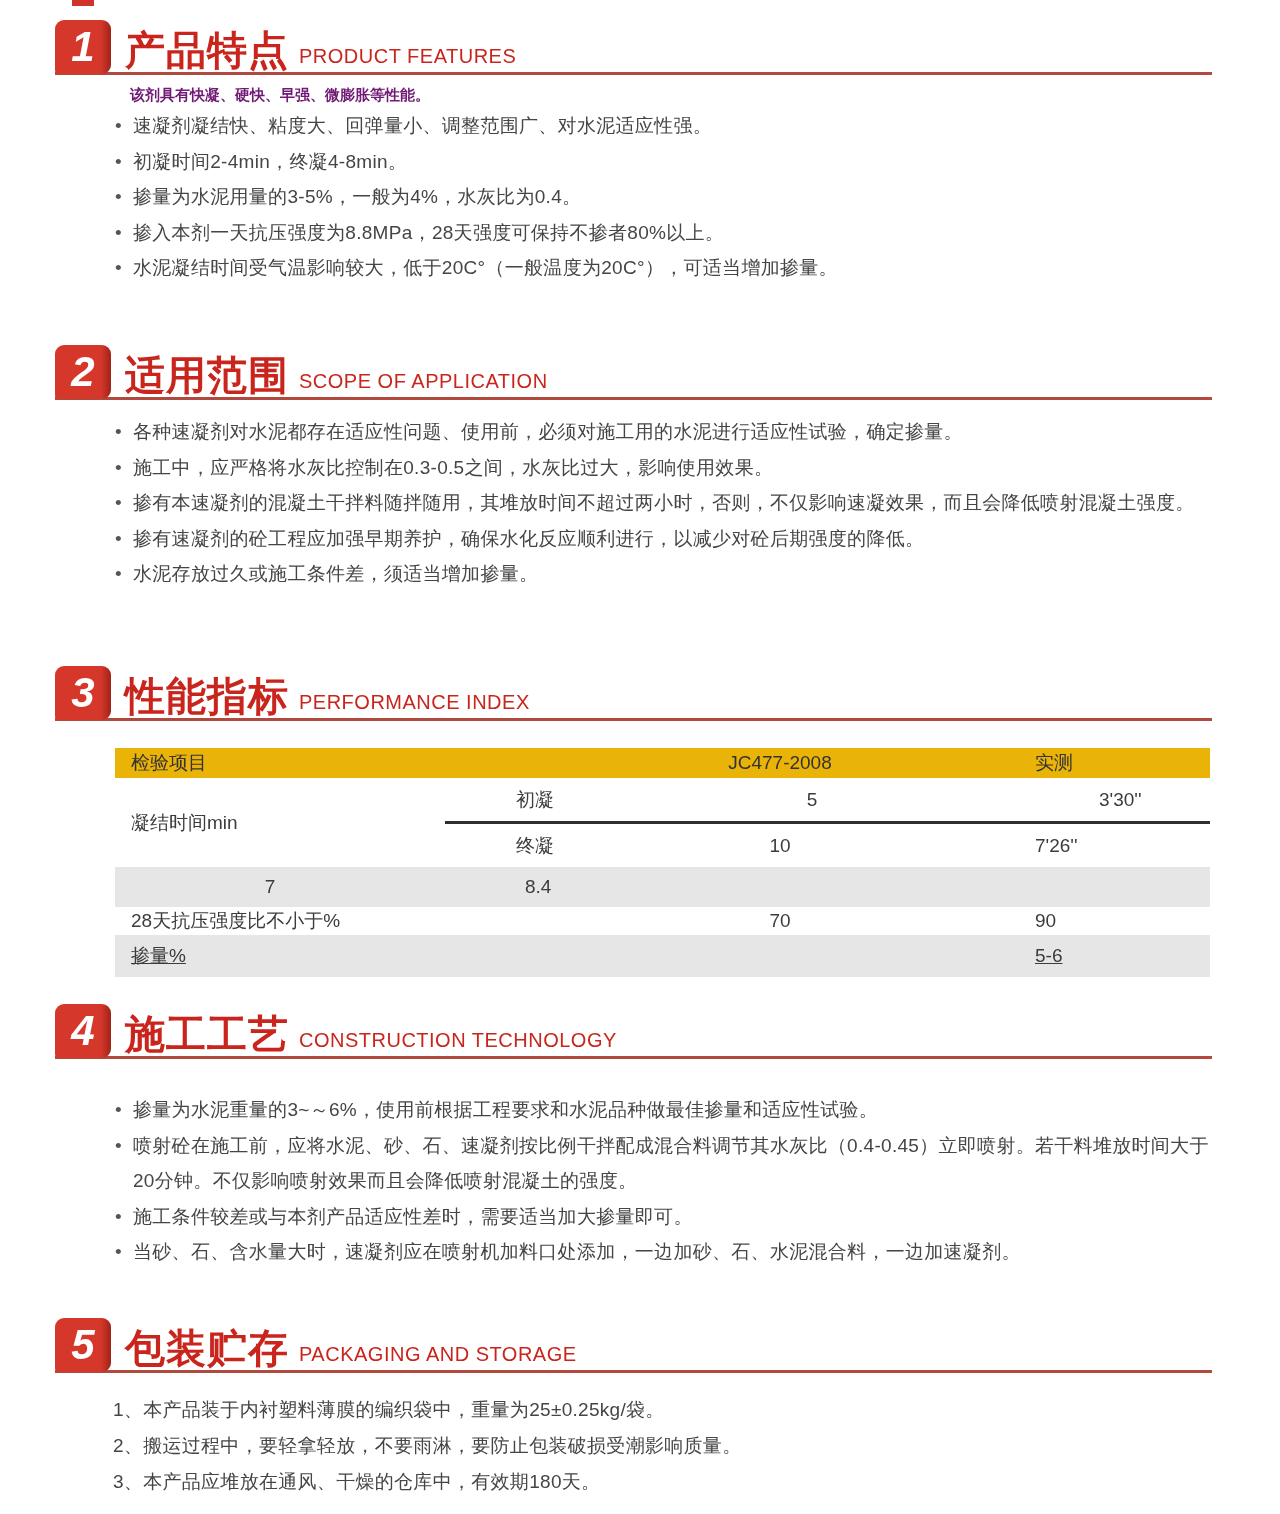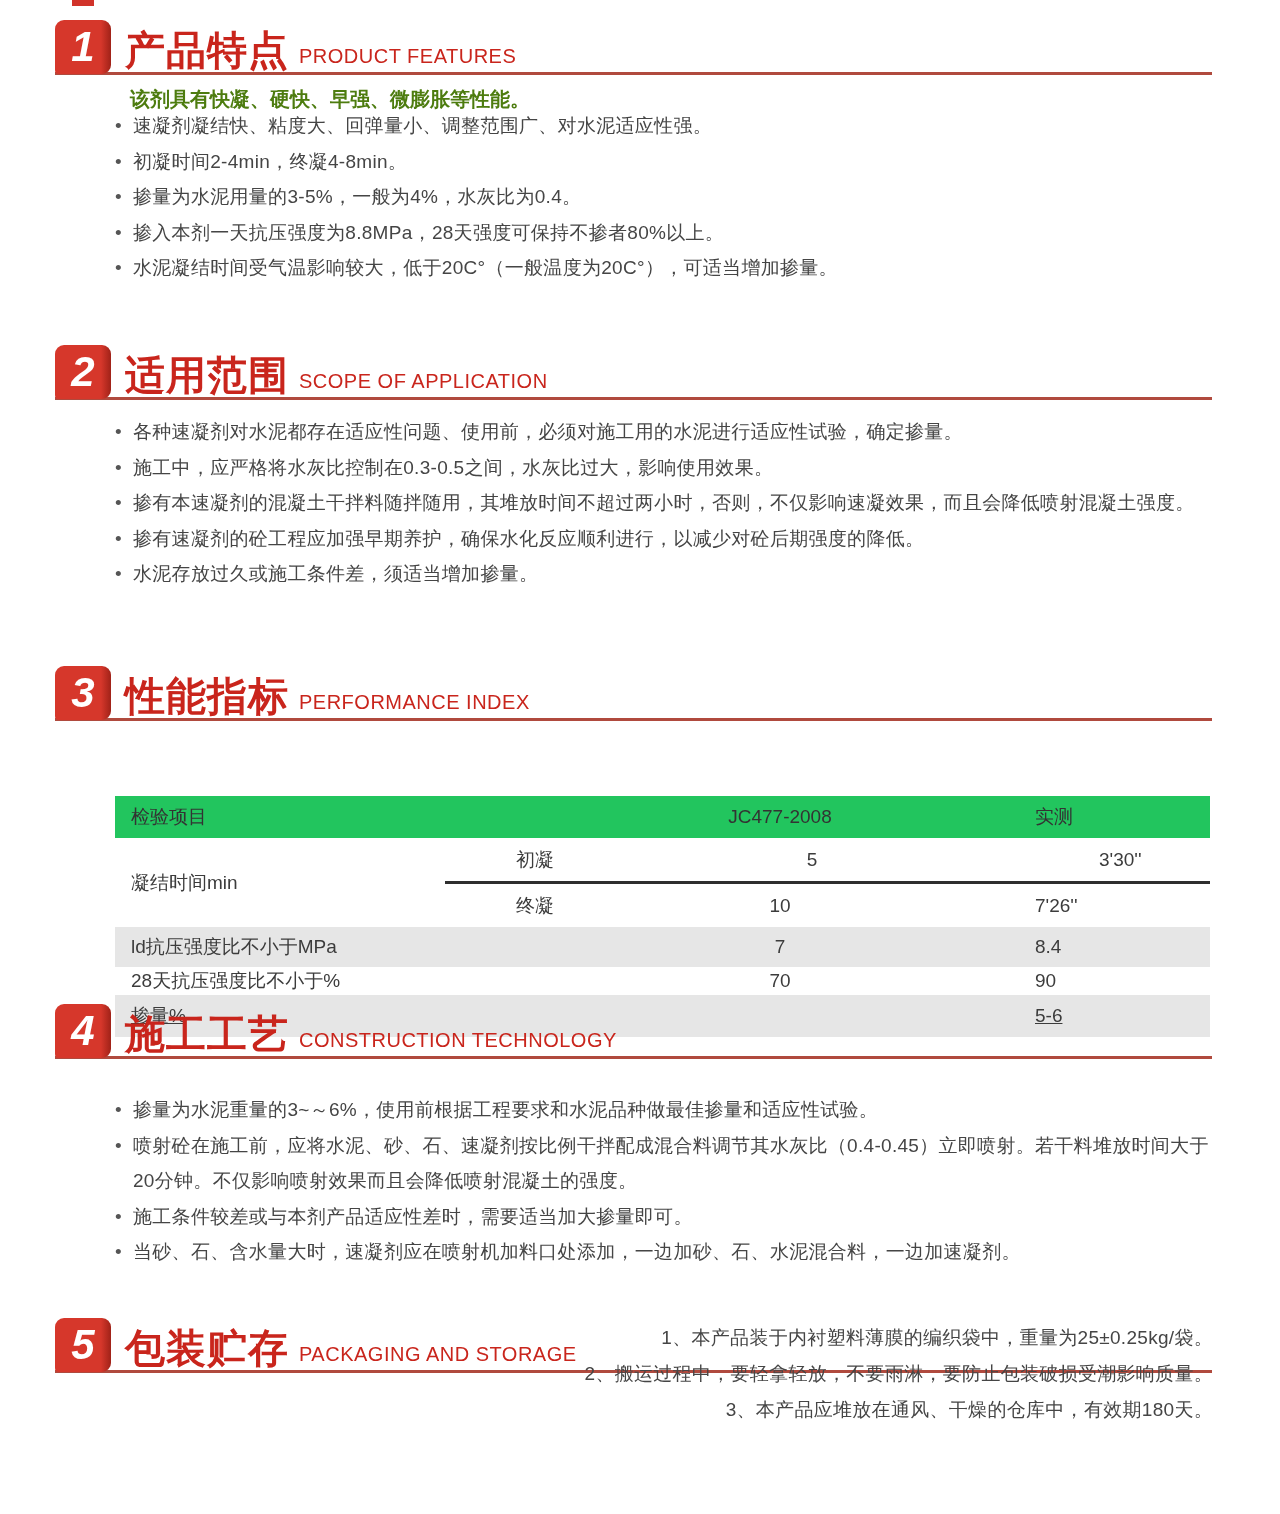--- a/index.html
+++ b/index.html
@@ -29,35 +29,35 @@
     margin-left:14px;line-height:1;padding-bottom:2px;
   }
   .en-title{
     color:#c9251c;font-size:20px;font-weight:normal;letter-spacing:0.5px;
     margin-left:10px;padding-bottom:4px;white-space:nowrap;
   }
 
   
   .intro{
     position:absolute;left:130px;width:1080px;
-    font-size:20px;font-weight:bold;color:#4d7c0f;
+    font-size:15px;font-weight:bold;color:#701a75;
   }
   .bullets{position:absolute;left:113px;width:1100px;}
   .b{
     position:relative;padding-left:20px;line-height:35.5px;
     font-size:19px;color:#454545;letter-spacing:0.3px;
   }
   .b::before{content:"•";position:absolute;left:2px;top:0;color:#555;}
   .numlist{position:absolute;left:113px;width:1100px;}
   .n-item{line-height:36px;font-size:19px;color:#454545;letter-spacing:0.3px;}
 
   
   .ptable{position:absolute;left:115px;top:748px;width:1095px;font-size:19px;color:#3c3c3c;}
   .trow{display:flex;align-items:center;}
-  .trow.head{background:#22c55e;height:42px;color:#333;margin-top:48px;}
+  .trow.head{background:#eab308;height:30px;color:#333;}
   .trow.grey{background:#e6e6e6;}
   .trow.r1{height:40px;}
   .trow.r2{height:28px;}
   .trow.r3{height:42px;text-decoration:underline;}
   .c-wide{width:510px;flex:0 0 510px;padding-left:16px;box-sizing:border-box;}
   .c-std{width:310px;flex:0 0 310px;text-align:center;}
   .c-meas{flex:1;padding-left:100px;box-sizing:border-box;}
   .group{display:flex;background:#ffffff;}
   .group .c-item{width:330px;flex:0 0 330px;display:flex;align-items:center;padding-left:16px;box-sizing:border-box;}
   .group .rcol{flex:1;}
@@ -120,21 +120,20 @@
         <div class="c-meas">3'30''</div>
       </div>
       <div class="subrow">
         <div class="c-sub">终凝</div>
         <div class="c-std">10</div>
         <div class="c-meas">7'26''</div>
       </div>
     </div>
   </div>
   <div class="trow grey r1">
-    <div class="c-wide">ld抗压强度比不小于MPa</div>
     <div class="c-std">7</div>
     <div class="c-meas">8.4</div>
   </div>
   <div class="trow r2">
     <div class="c-wide">28天抗压强度比不小于%</div>
     <div class="c-std">70</div>
     <div class="c-meas">90</div>
   </div>
   <div class="trow grey r3">
     <div class="c-wide">掺量%</div>
@@ -153,17 +152,17 @@
   <div class="b">喷射砼在施工前，应将水泥、砂、石、速凝剂按比例干拌配成混合料调节其水灰比（0.4-0.45）立即喷射。若干料堆放时间大于20分钟。不仅影响喷射效果而且会降低喷射混凝土的强度。</div>
   <div class="b">施工条件较差或与本剂产品适应性差时，需要适当加大掺量即可。</div>
   <div class="b">当砂、石、含水量大时，速凝剂应在喷射机加料口处添加，一边加砂、石、水泥混合料，一边加速凝剂。</div>
 </div>
 
 <div class="sec-header" style="top:1318px;">
   <div class="num-badge">5</div>
   <div class="cn-title">包装贮存</div>
   <div class="en-title">PACKAGING AND STORAGE</div>
 </div>
-<div class="numlist" style="top:1320px;text-align:right;">
+<div class="numlist" style="top:1392px;">
   <div class="n-item">1、本产品装于内衬塑料薄膜的编织袋中，重量为25±0.25kg/袋。</div>
   <div class="n-item">2、搬运过程中，要轻拿轻放，不要雨淋，要防止包装破损受潮影响质量。</div>
   <div class="n-item">3、本产品应堆放在通风、干燥的仓库中，有效期180天。</div>
 </div>
 
 </body></html>

